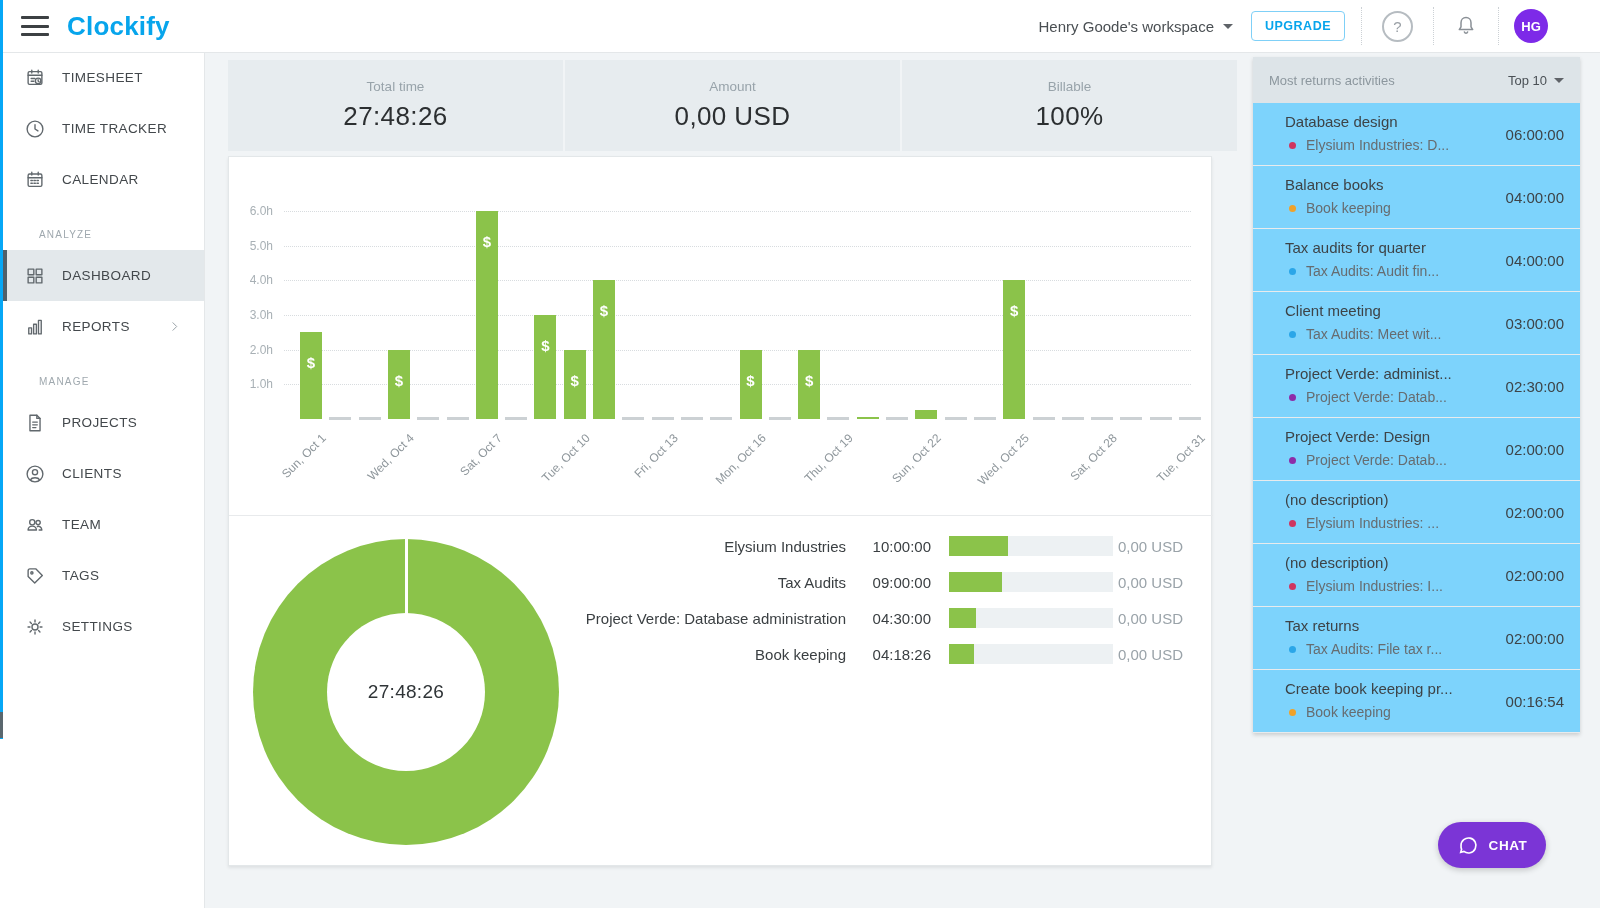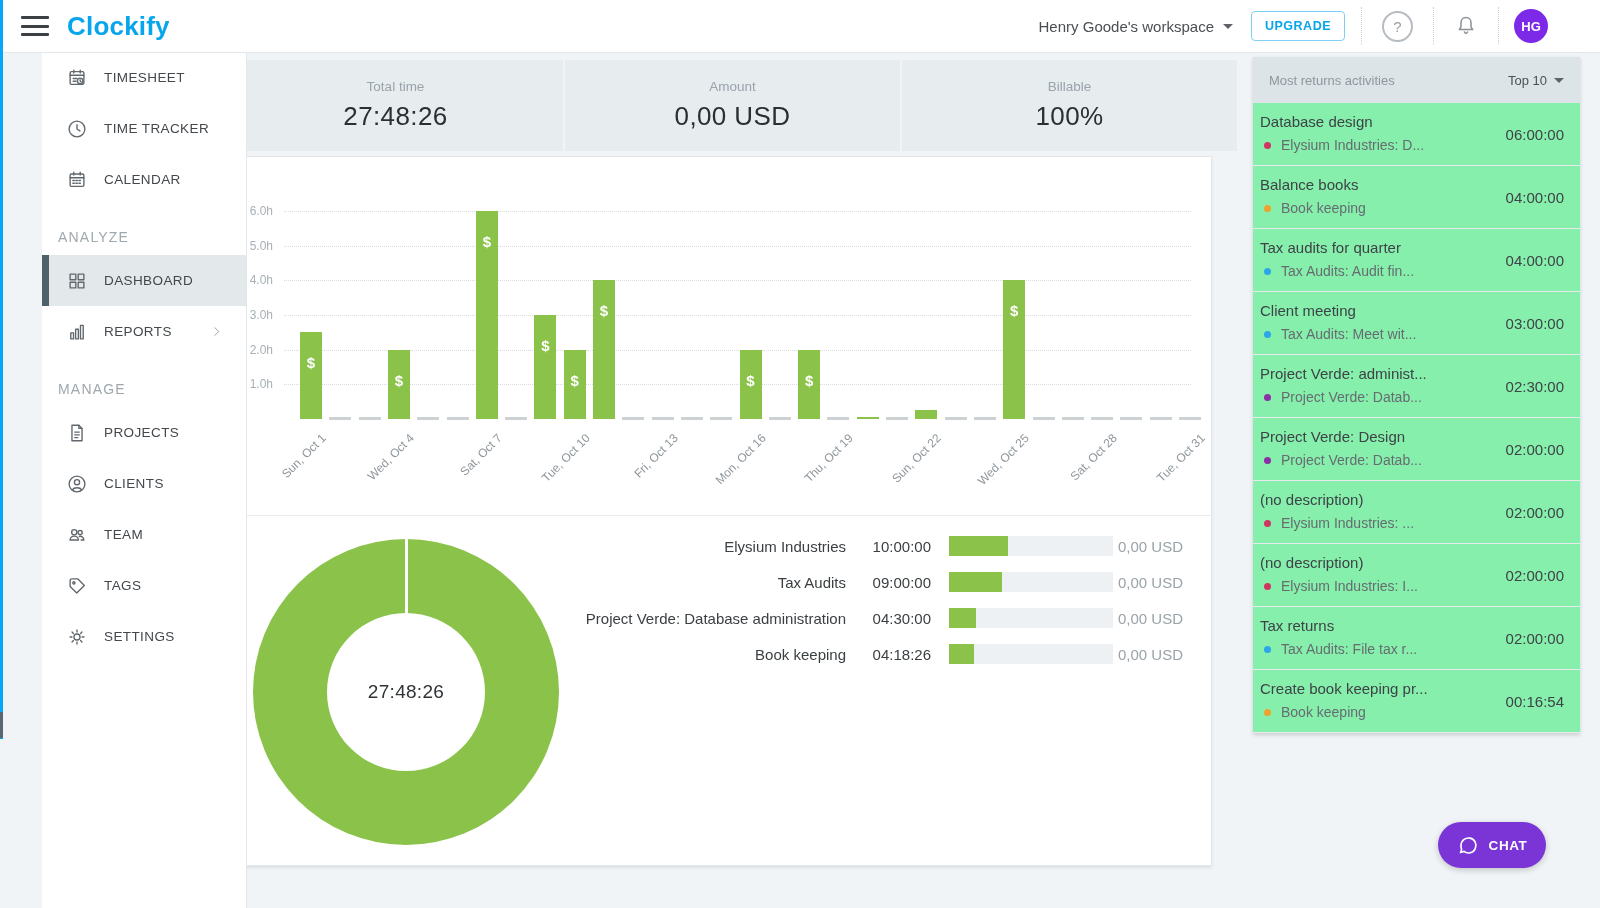--- a/index.html
+++ b/index.html
@@ -23,22 +23,22 @@
   .help-icon{width:27px;height:27px;border-radius:50%;border:2px solid #b6bcc1;color:#9aa0a6;
     display:flex;align-items:center;justify-content:center;font-size:15px;margin:0 20px;cursor:pointer;}
   .bell-wrap{margin:0 20px;cursor:pointer;display:flex;}
   .avatar{width:34px;height:34px;border-radius:50%;background:#7d2ae8;color:#fff;font-size:13px;font-weight:700;
     display:flex;align-items:center;justify-content:center;margin-left:15px;cursor:pointer;}
   
   .edge-stripe{position:absolute;left:0;top:0;width:3px;height:739px;background:#06a7f6;z-index:40;}
   .edge-thumb{position:absolute;left:0;top:712px;width:3px;height:26px;background:#5a676e;z-index:41;}
   
   .sidebar{position:absolute;left:0;top:52px;width:204px;height:856px;background:#fff;
-    border-right:1px solid #e4e7e9;z-index:20;margin-left:42px;}
-  .side-label{padding:24px 0 10px 16px;font-size:14px;letter-spacing:1.2px;color:#9fa8ae;}
+    border-right:1px solid #e4e7e9;z-index:20;}
+  .side-label{padding:24px 0 10px 39px;font-size:10px;letter-spacing:1.2px;color:#9fa8ae;}
   .side-item{height:51px;display:flex;align-items:center;cursor:pointer;position:relative;}
   .side-item .sicon{width:22px;height:22px;margin-left:24px;display:flex;align-items:center;justify-content:center;}
   .side-item .sicon svg{stroke:#61686d;fill:none;stroke-width:1.5;stroke-linecap:round;stroke-linejoin:round;}
   .side-item .slabel{margin-left:16px;font-size:13.5px;letter-spacing:.4px;color:#43484c;}
   .side-item.active{background:#e3e8eb;}
   .side-item.active::before{content:"";position:absolute;left:0;top:0;bottom:0;width:7px;background:#50606a;z-index:45;}
   .side-item.muted .slabel{color:#8b959b;}
   .side-chevron{margin-left:auto;margin-right:22px;display:flex;}
   .side-chevron svg{stroke:#9aa3a9;fill:none;stroke-width:1.6;}
   
@@ -72,21 +72,21 @@
   .legend-track{width:164px;height:20px;background:#edf1f3;margin-left:18px;position:relative;}
   .legend-fill{position:absolute;left:0;top:0;bottom:0;background:#8bc34a;}
   .legend-amount{flex:1;text-align:right;color:#9aa3a9;}
   
   .panel{position:absolute;left:1253px;top:57px;width:327px;background:#fff;
     box-shadow:0 2px 4px rgba(0,0,0,.16);z-index:10;}
   .panel-header{height:46px;background:#dde4e8;display:flex;align-items:center;padding:0 16px;}
   .panel-title{font-size:13px;color:#8c979e;}
   .panel-filter{margin-left:auto;font-size:13px;color:#4a5055;display:flex;align-items:center;cursor:pointer;}
   .panel-filter .caret{border-top-color:#5f6368;margin-left:7px;}
-  .activity{height:62px;border-bottom:1px solid #e8ebed;position:relative;padding-left:7px;background:#86efac;}
+  .activity{height:62px;border-bottom:1px solid #e8ebed;position:relative;padding-left:32px;background:#7dd3fc;}
   .activity .a-title{font-size:15px;color:#3d4347;padding-top:10px;white-space:nowrap;overflow:hidden;width:220px;}
   .activity .a-sub{display:flex;align-items:center;margin-top:7px;font-size:14px;color:#666c70;}
   .activity .dot{width:7px;height:7px;border-radius:50%;margin:0 10px 0 4px;flex:none;}
   .activity .a-time{position:absolute;right:16px;top:0;height:100%;display:flex;align-items:center;font-size:15px;color:#3d4347;}
   
   .chat-btn{position:absolute;left:1438px;top:822px;width:108px;height:46px;border-radius:23px;background:#7b35d6;
     display:flex;align-items:center;justify-content:center;cursor:pointer;z-index:50;box-shadow:0 2px 6px rgba(0,0,0,.2);}
   .chat-btn svg{stroke:#fff;fill:none;stroke-width:1.7;margin-right:9px;}
   .chat-label{color:#fff;font-size:13.5px;font-weight:700;letter-spacing:.6px;}
 </style>

